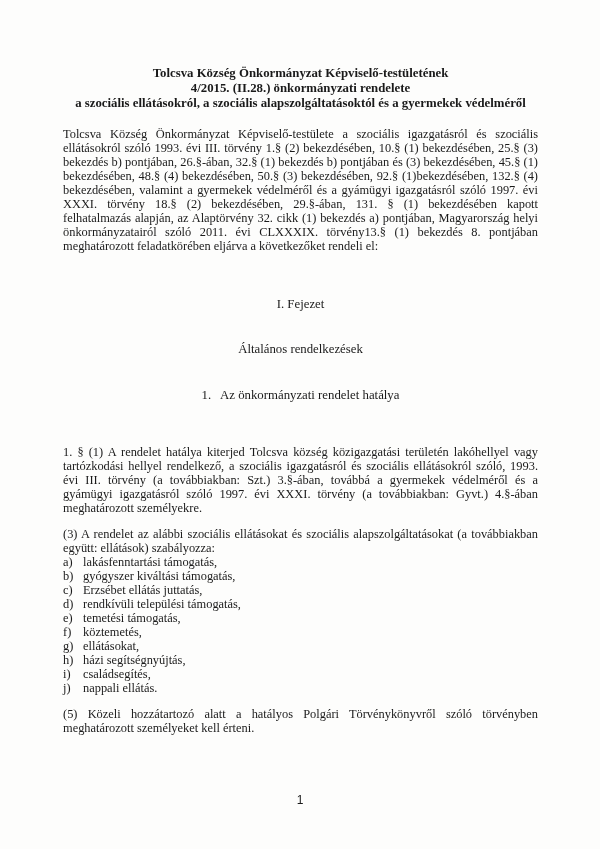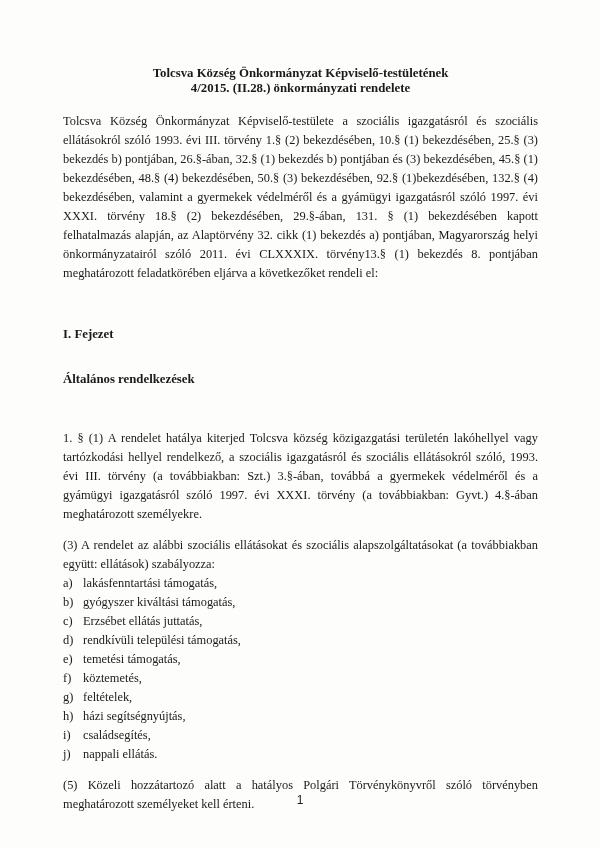--- a/index.html
+++ b/index.html
@@ -26,27 +26,28 @@
   .title-block {
     text-align: center;
     font-weight: bold;
     font-size: 12.8px;
     line-height: 15px;
     margin-bottom: 16px;
   }
   .title-block div { margin: 0; text-align: center; }
   p.body, .list-item {
     font-size: 12.4px;
-    line-height: 19px;
+    line-height: 14px;
     margin: 0 0 12px 0;
     text-align: justify;
   }
   p.no-gap { margin-bottom: 0; }
   .heading-block {
-    font-weight: bold;
+    text-align: center;
+    font-weight: normal;
     font-size: 12.8px;
     line-height: 15.3px;
     margin: 13px 0 11px 0;
     white-space: pre-wrap;
   }
   .heading-block div { margin: 0; }
   .list {
     margin: 0 0 12px 0;
   }
   .list-item {
@@ -71,27 +72,29 @@
 </style>
 </head>
 <body>
 
 <div class="page">
   <div class="content">
 
     <div class="title-block">
       <div>Tolcsva Község Önkormányzat Képviselő-testületének</div>
       <div>4/2015. (II.28.) önkormányzati rendelete</div>
+      <div>a szociális ellátásokról, a szociális alapszolgáltatásoktól és a gyermekek védelméről</div>
     </div>
 
     <p class="body">Tolcsva Község Önkormányzat Képviselő-testülete a szociális igazgatásról és szociális ellátásokról szóló 1993. évi III. törvény 1.§ (2) bekezdésében, 10.§ (1) bekezdésében, 25.§ (3) bekezdés b) pontjában, 26.§-ában, 32.§ (1) bekezdés b) pontjában és (3) bekezdésében, 45.§ (1) bekezdésében, 48.§ (4) bekezdésében, 50.§ (3) bekezdésében, 92.§ (1)bekezdésében, 132.§ (4) bekezdésében, valamint a gyermekek védelméről és a gyámügyi igazgatásról szóló 1997. évi XXXI. törvény 18.§ (2) bekezdésében, 29.§-ában, 131. § (1) bekezdésében kapott felhatalmazás alapján, az Alaptörvény 32. cikk (1) bekezdés a) pontjában,  Magyarország helyi önkormányzatairól szóló 2011. évi CLXXXIX. törvény13.§ (1) bekezdés 8. pontjában meghatározott feladatkörében eljárva a következőket rendeli el:</p>
 
     <div class="heading-block">
       <div>I. Fejezet</div>
       <div>Általános rendelkezések</div>
+      <div>1.   Az önkormányzati rendelet hatálya</div>
     </div>
 
     <p class="body">1. § (1) A rendelet hatálya kiterjed Tolcsva község közigazgatási területén lakóhellyel vagy tartózkodási hellyel rendelkező, a szociális igazgatásról és szociális ellátásokról szóló, 1993. évi III. törvény (a továbbiakban: Szt.) 3.§-ában, továbbá a gyermekek védelméről és a gyámügyi igazgatásról szóló 1997. évi XXXI. törvény (a továbbiakban: Gyvt.) 4.§-ában meghatározott személyekre.</p>
 
 
     <p class="body no-gap">(3) A rendelet az alábbi szociális ellátásokat és szociális alapszolgáltatásokat (a továbbiakban együtt: ellátások) szabályozza:</p>
 
     <div class="list">
       <div class="list-item">
         <span class="list-marker">a)</span>
@@ -112,21 +115,21 @@
       <div class="list-item">
         <span class="list-marker">e)</span>
         <span class="list-text">temetési támogatás,</span>
       </div>
       <div class="list-item">
         <span class="list-marker">f)</span>
         <span class="list-text">köztemetés,</span>
       </div>
       <div class="list-item">
         <span class="list-marker">g)</span>
-        <span class="list-text">feltételek,</span>
+        <span class="list-text">ellátásokat,</span>
       </div>
       <div class="list-item">
         <span class="list-marker">h)</span>
         <span class="list-text">házi segítségnyújtás,</span>
       </div>
       <div class="list-item">
         <span class="list-marker">i)</span>
         <span class="list-text">családsegítés,</span>
       </div>
       <div class="list-item">

